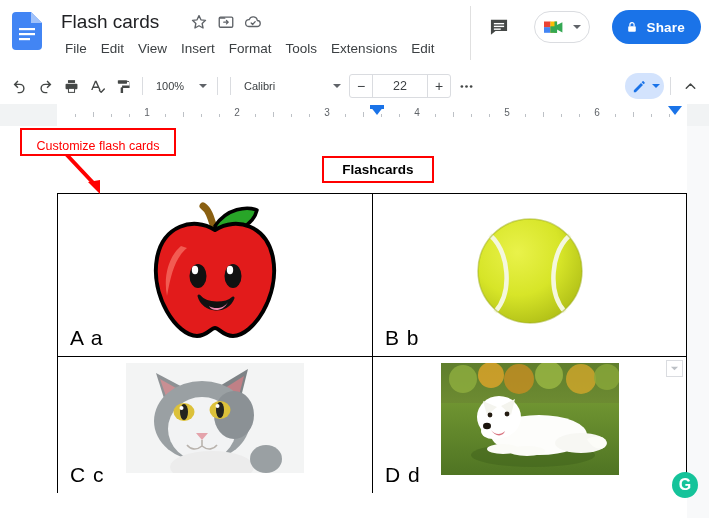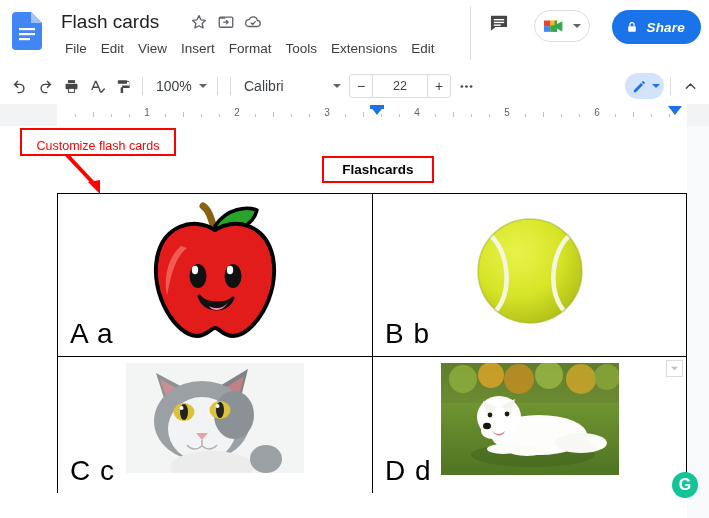--- a/index.html
+++ b/index.html
@@ -28,21 +28,21 @@
   }
   .title-icons { display: flex; align-items: center; gap: 9px; margin-left: 12px; }
   .ticon { width: 18px; height: 18px; display: block; cursor: pointer; }
   .menu-row { position: absolute; left: 58px; top: 38px; display: flex; gap: 0px; }
   .menu-item {
     font-size: 13.5px; color: #3c4043; padding: 3px 7px; border-radius: 4px;
     cursor: pointer; white-space: nowrap;
   }
 
   .header-right {
-    position: absolute; right: 8px; top: 10px; display: flex; align-items: flex-start; gap: 22px; font-style: italic;
+    position: absolute; right: 8px; top: 10px; display: flex; align-items: center; gap: 22px;
   }
   .hr-divider {
     position: absolute; left: 470px; top: 6px; width: 1px; height: 54px; background: #e0e0e0;
   }
   .comment-btn { width: 26px; height: 26px; display: flex; align-items: center; justify-content: center; cursor: pointer; border-radius: 50%; }
   .meet-btn {
     height: 32px; padding: 0 8px 0 6px; border: 1px solid #dadce0; border-radius: 16px;
     display: flex; align-items: center; gap: 2px; cursor: pointer; background: #fff;
   }
   .share-btn {
@@ -56,21 +56,21 @@
     position: absolute; left: 0; top: 68px; width: 709px; height: 36px;
     background: #ffffff; display: flex; align-items: center; padding: 0 6px;
   }
   .tb-btn {
     width: 26px; height: 26px; display: flex; align-items: center; justify-content: center;
     border-radius: 4px; cursor: pointer; flex: 0 0 auto;
   }
   .tb-sep { width: 1px; height: 18px; background: #dadce0; margin: 0 6px; flex: 0 0 auto; }
   .tb-zoom, .tb-style, .tb-font {
     height: 26px; display: flex; align-items: center; border-radius: 4px;
-    padding: 0 4px 0 7px; cursor: pointer; color: #3c4043; font-size: 14px; flex: 0 0 auto;
+    padding: 0 4px 0 7px; cursor: pointer; color: #3c4043; font-size: 11px; flex: 0 0 auto;
   }
   .tb-zoom { width: 62px; justify-content: space-between; }
   .tb-style { width: 110px; justify-content: space-between; }
   .tb-font  { width: 108px; justify-content: space-between; }
   .caret {
     width: 0; height: 0; border-left: 4px solid transparent; border-right: 4px solid transparent;
     border-top: 4px solid #5f6368; margin-left: 4px;
   }
   .fontsize-group {
     display: flex; align-items: center; height: 24px; border: 1px solid #dadce0;
@@ -144,21 +144,21 @@
     border: 1.5px solid #000; border-collapse: collapse;
   }
   .tbl-row { display: flex; }
   .tbl-row.r1 { height: 162px; }
   .tbl-row.r2 { height: 137px; border-top: 1.5px solid #000; }
   .cell {
     position: relative; width: 50%; height: 100%; overflow: hidden; background: #fff;
   }
   .cell.right { border-left: 1.5px solid #000; }
   .cell-label {
-    position: absolute; left: 12px; bottom: 6px; font-size: 28px; color: #000;
+    position: absolute; left: 12px; bottom: 6px; font-size: 21px; color: #000;
     letter-spacing: 1px; z-index: 5;
   }
   .cell-img {
     position: absolute; left: 50%; transform: translateX(-50%);
     display: flex; align-items: center; justify-content: center;
   }
 
   .table-collapse {
     position: absolute; right: 3px; top: 3px; width: 17px; height: 17px;
     border: 1px solid #dadce0; background: #fff; display: flex;

